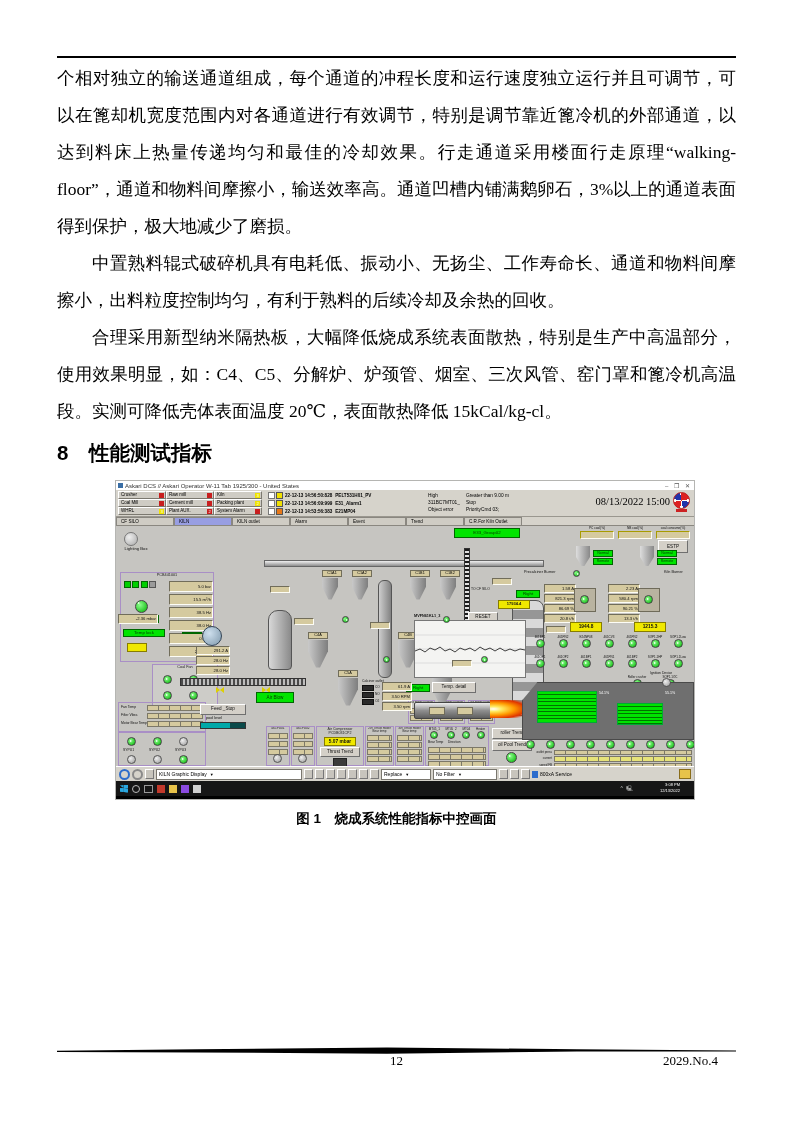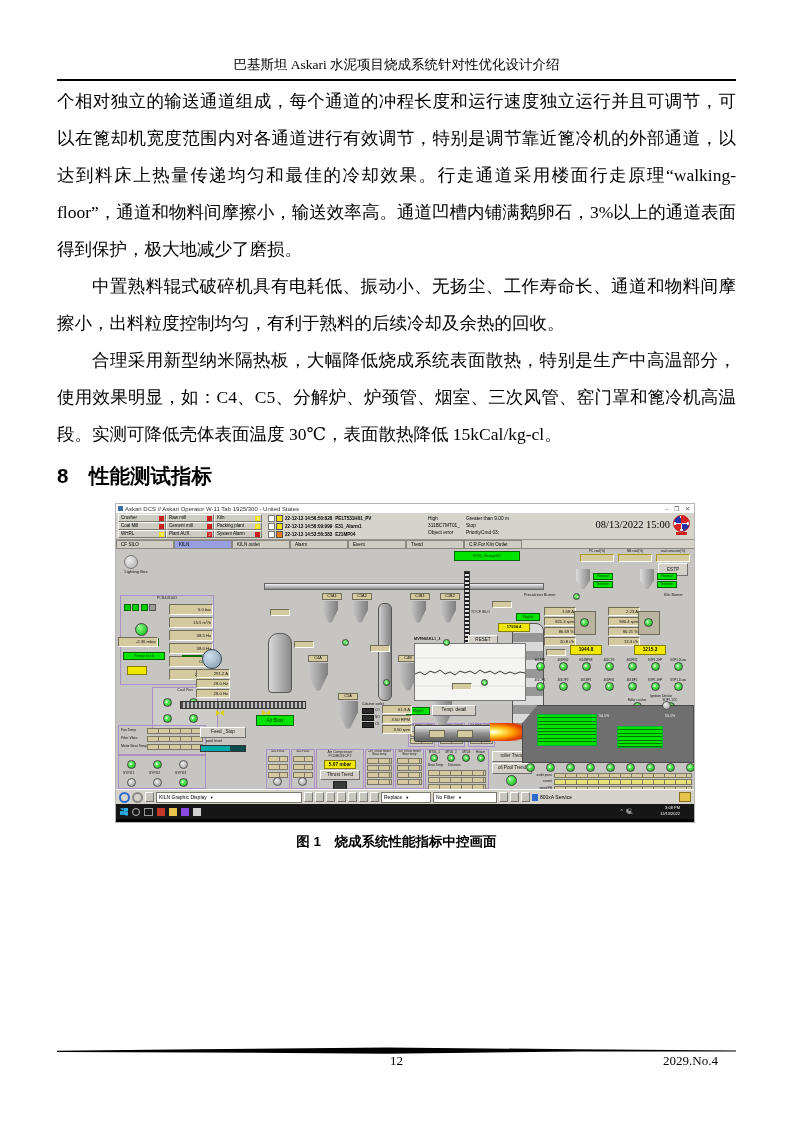--- a/index.html
+++ b/index.html
@@ -77,25 +77,24 @@
   .tk-ico{width:8px;height:8px;flex:none;}
   .tk-time{position:absolute;right:14px;top:1px;color:#fff;font-size:4px;line-height:1.4;text-align:right;}
   .tk-tray{position:absolute;right:60px;color:#ccc;font-size:5px;top:4px;letter-spacing:1px;}
   .sc-bottom{height:5px;background:#000;}
 </style>
 </head>
 <body>
 
 <div class="page">
   <div class="content">
-    <div class="hdr-title">巴基斯坦 Askari 水泥项目烧成系统针对性优化设计介绍</div>
     <div class="hdr-rule"></div>
     <p class="para">个相对独立的输送通道组成，每个通道的冲程长度和运行速度独立运行并且可调节，可以在篦却机宽度范围内对各通道进行有效调节，特别是调节靠近篦冷机的外部通道，以达到料床上热量传递均匀和最佳的冷却效果。行走通道采用楼面行走原理“walking-floor”，通道和物料间摩擦小，输送效率高。通道凹槽内铺满鹅卵石，3%以上的通道表面得到保护，极大地减少了磨损。</p>
     <p class="para ind">中置熟料辊式破碎机具有电耗低、振动小、无扬尘、工作寿命长、通道和物料间摩擦小，出料粒度控制均匀，有利于熟料的后续冷却及余热的回收。</p>
-    <p class="para ind">合理采用新型纳米隔热板，大幅降低烧成系统表面散热，特别是生产中高温部分，使用效果明显，如：C4、C5、分解炉、炉颈管、烟室、三次风管、窑门罩和篦冷机高温段。实测可降低壳体表面温度 30℃，表面散热降低 15kCal/kg-cl。</p>
+    <p class="para ind">合理采用新型纳米隔热板，大幅降低烧成系统表面散热，特别是生产中高温部分，使用效果明显，如：C4、C5、分解炉、炉颈管、烟室、三次风管、窑门罩和篦冷机高温段。实测可降低壳体表面温度 20℃，表面散热降低 15kCal/kg-cl。</p>
     <h2 class="h4x">8　性能测试指标</h2>
 
     <div class="figwrap">
 
       <div class="scada">
         <div class="sc-titlebar">
           <span class="sc-appicon"></span>
           <span class="sc-title">Askari DCS // Askari Operator W-11 Tab 1925/300 - United States</span>
           <span class="sc-winbtns"><span>–</span> <span>❐</span> <span>✕</span></span>
         </div>

